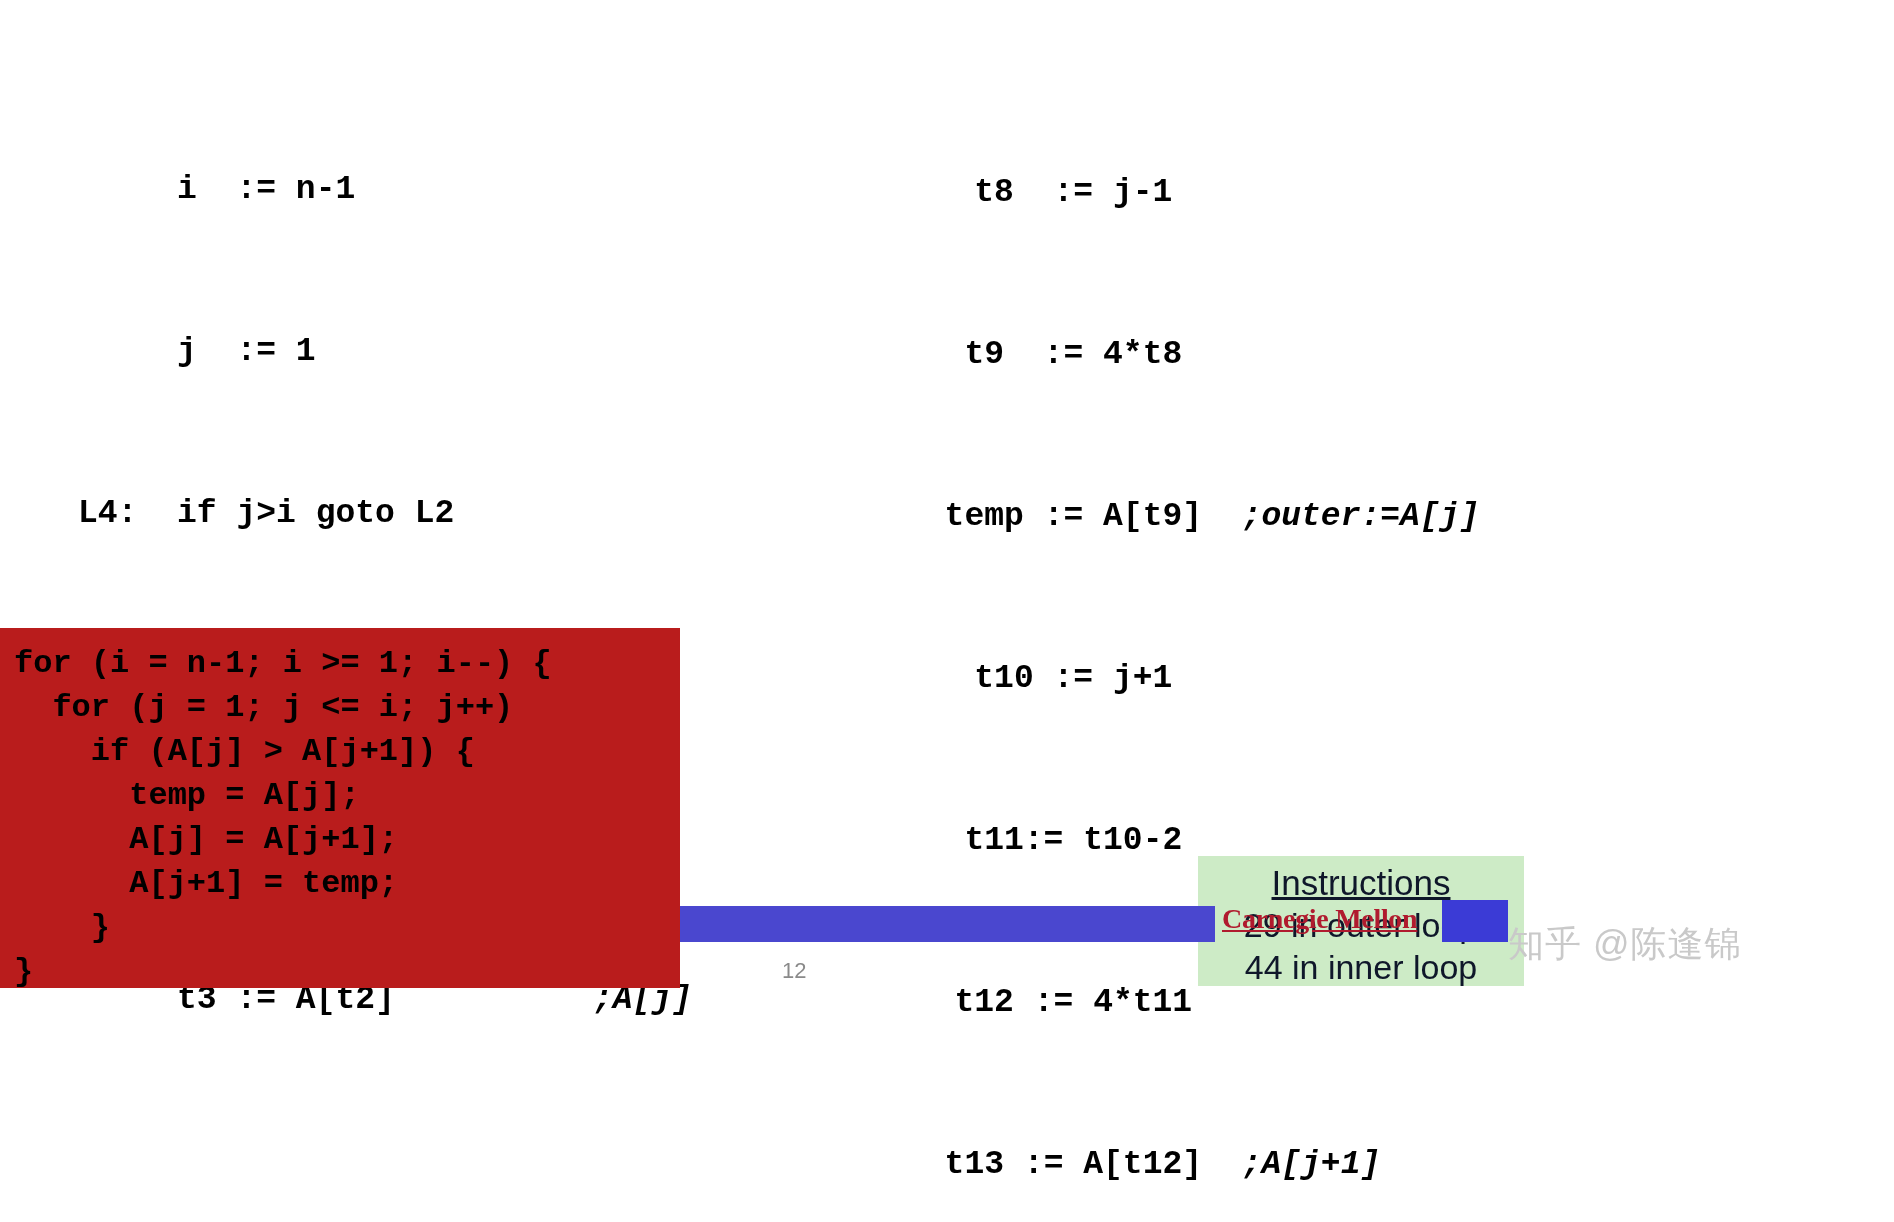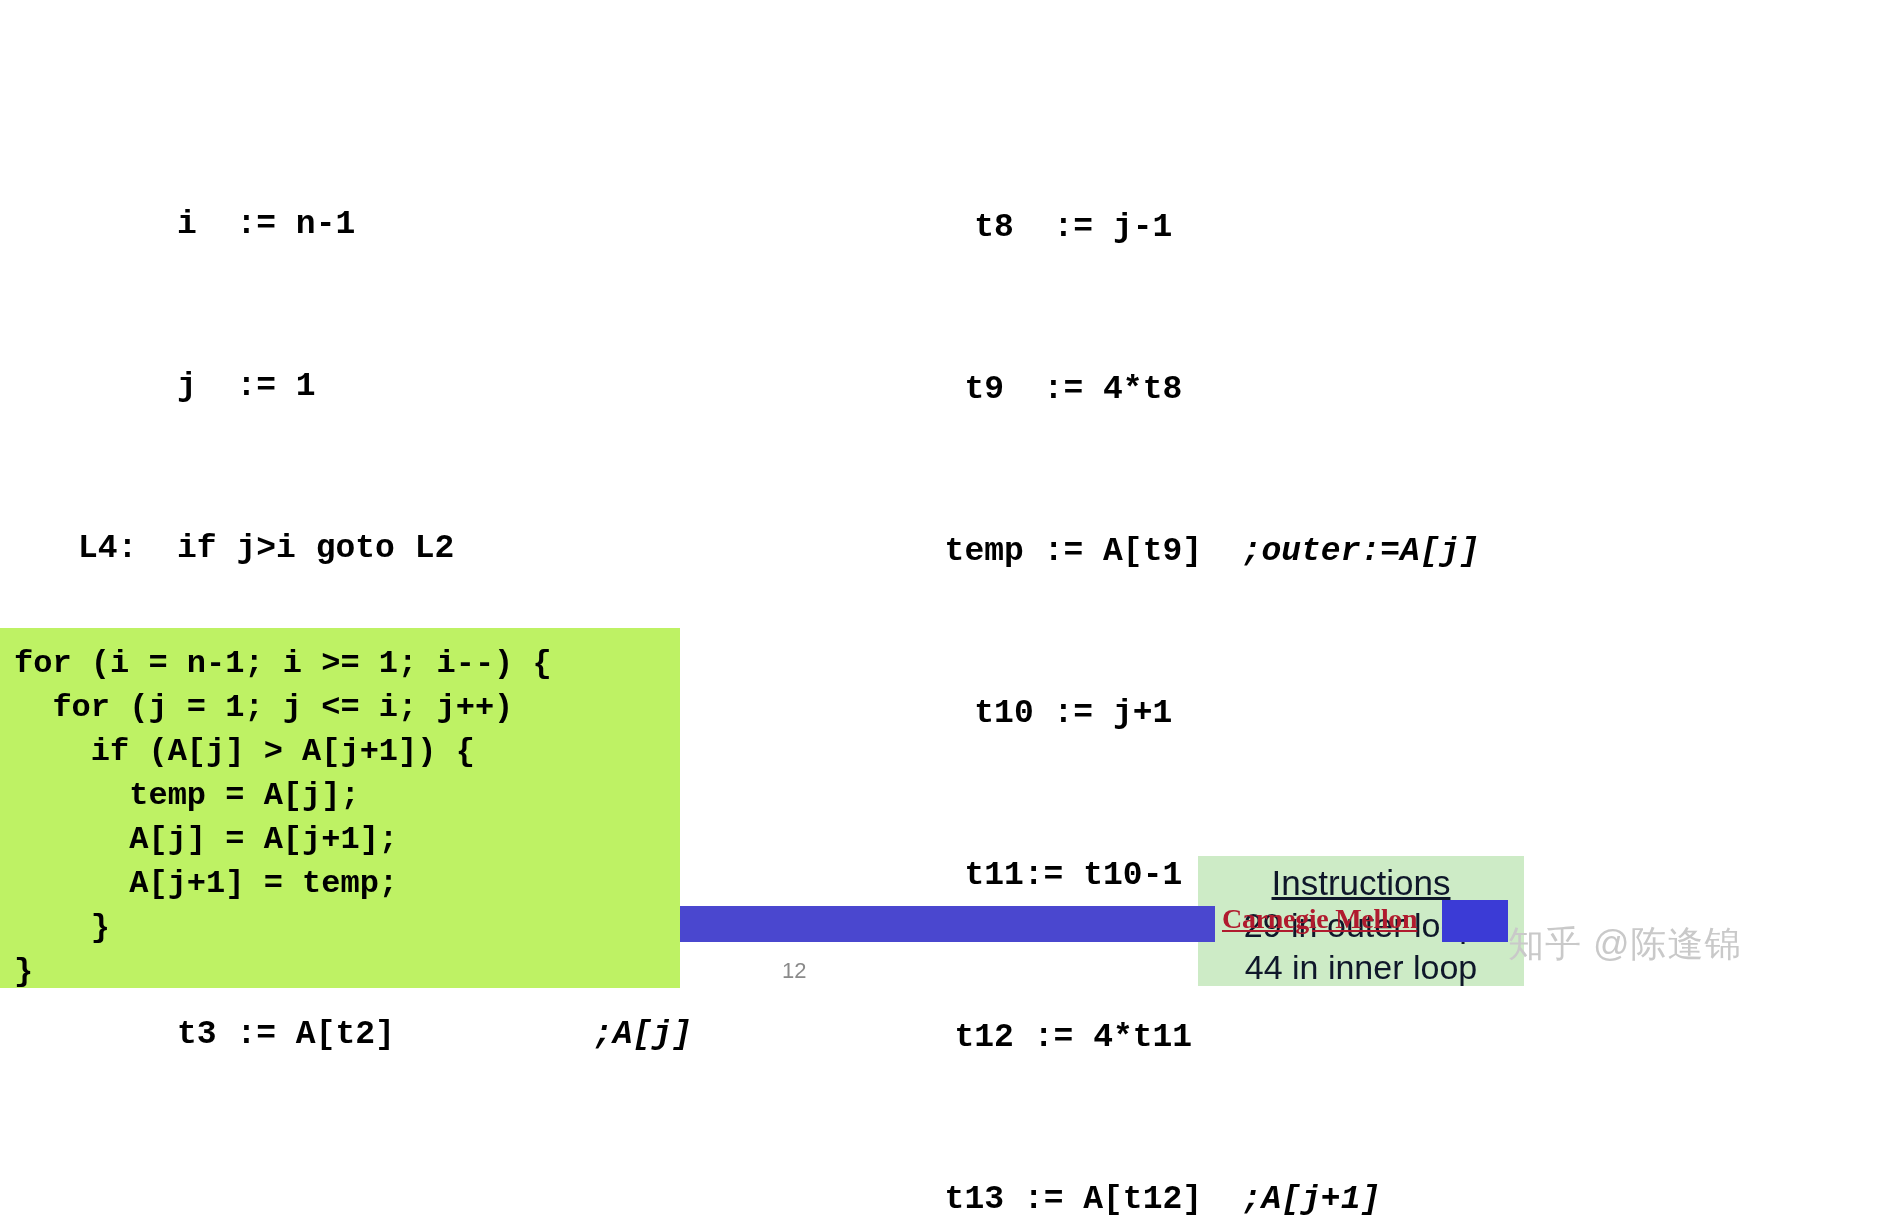--- a/index.html
+++ b/index.html
@@ -31,21 +31,20 @@
     height: 54px;
   }
   .lbl {
     display: inline-block;
     width: 5ch;
     white-space: pre;
   }
   .stmt {
     display: inline-block;
     white-space: pre;
-    margin-top: 35px;
   }
   .cmt {
     font-style: italic;
     font-weight: bold;
     white-space: pre;
   }
 
   
   #left-code {
     left: 78px;
@@ -60,21 +59,21 @@
   }
   #right-code .stmt { min-width: 17ch; text-align: center; }
 
   
   #source-box {
     position: absolute;
     left: 0px;
     top: 628px;
     width: 680px;
     height: 360px;
-    background: #bef264;
+    background: #b91c1c;
     box-sizing: border-box;
     padding: 14px 0 0 14px;
   }
   #source-box .code-line {
     font-family: "Liberation Mono", "DejaVu Sans Mono", monospace;
     font-weight: bold;
     font-size: 32px;
     line-height: 44px;
     color: #000000;
     white-space: pre;
@@ -169,21 +168,21 @@
   
   
   
 </div>
 
 <div class="code-col" id="right-code">
   <span class="code-line"><span class="lbl"></span><span class="stmt">t8  := j-1</span><span class="cmt"></span></span>
   <span class="code-line"><span class="lbl"></span><span class="stmt">t9  := 4*t8</span><span class="cmt"></span></span>
   <span class="code-line"><span class="lbl"></span><span class="stmt">temp := A[t9]</span><span class="cmt">;outer:=A[j]</span></span>
   <span class="code-line"><span class="lbl"></span><span class="stmt">t10 := j+1</span><span class="cmt"></span></span>
-  <span class="code-line"><span class="lbl"></span><span class="stmt">t11:= t10-1</span><span class="cmt"></span></span>
+  <span class="code-line"><span class="lbl"></span><span class="stmt">t11:= t10-2</span><span class="cmt"></span></span>
   <span class="code-line"><span class="lbl"></span><span class="stmt">t12 := 4*t11</span><span class="cmt"></span></span>
   <span class="code-line"><span class="lbl"></span><span class="stmt">t13 := A[t12]</span><span class="cmt">;A[j+1]</span></span>
   
   
   
   
   
   
   
   

